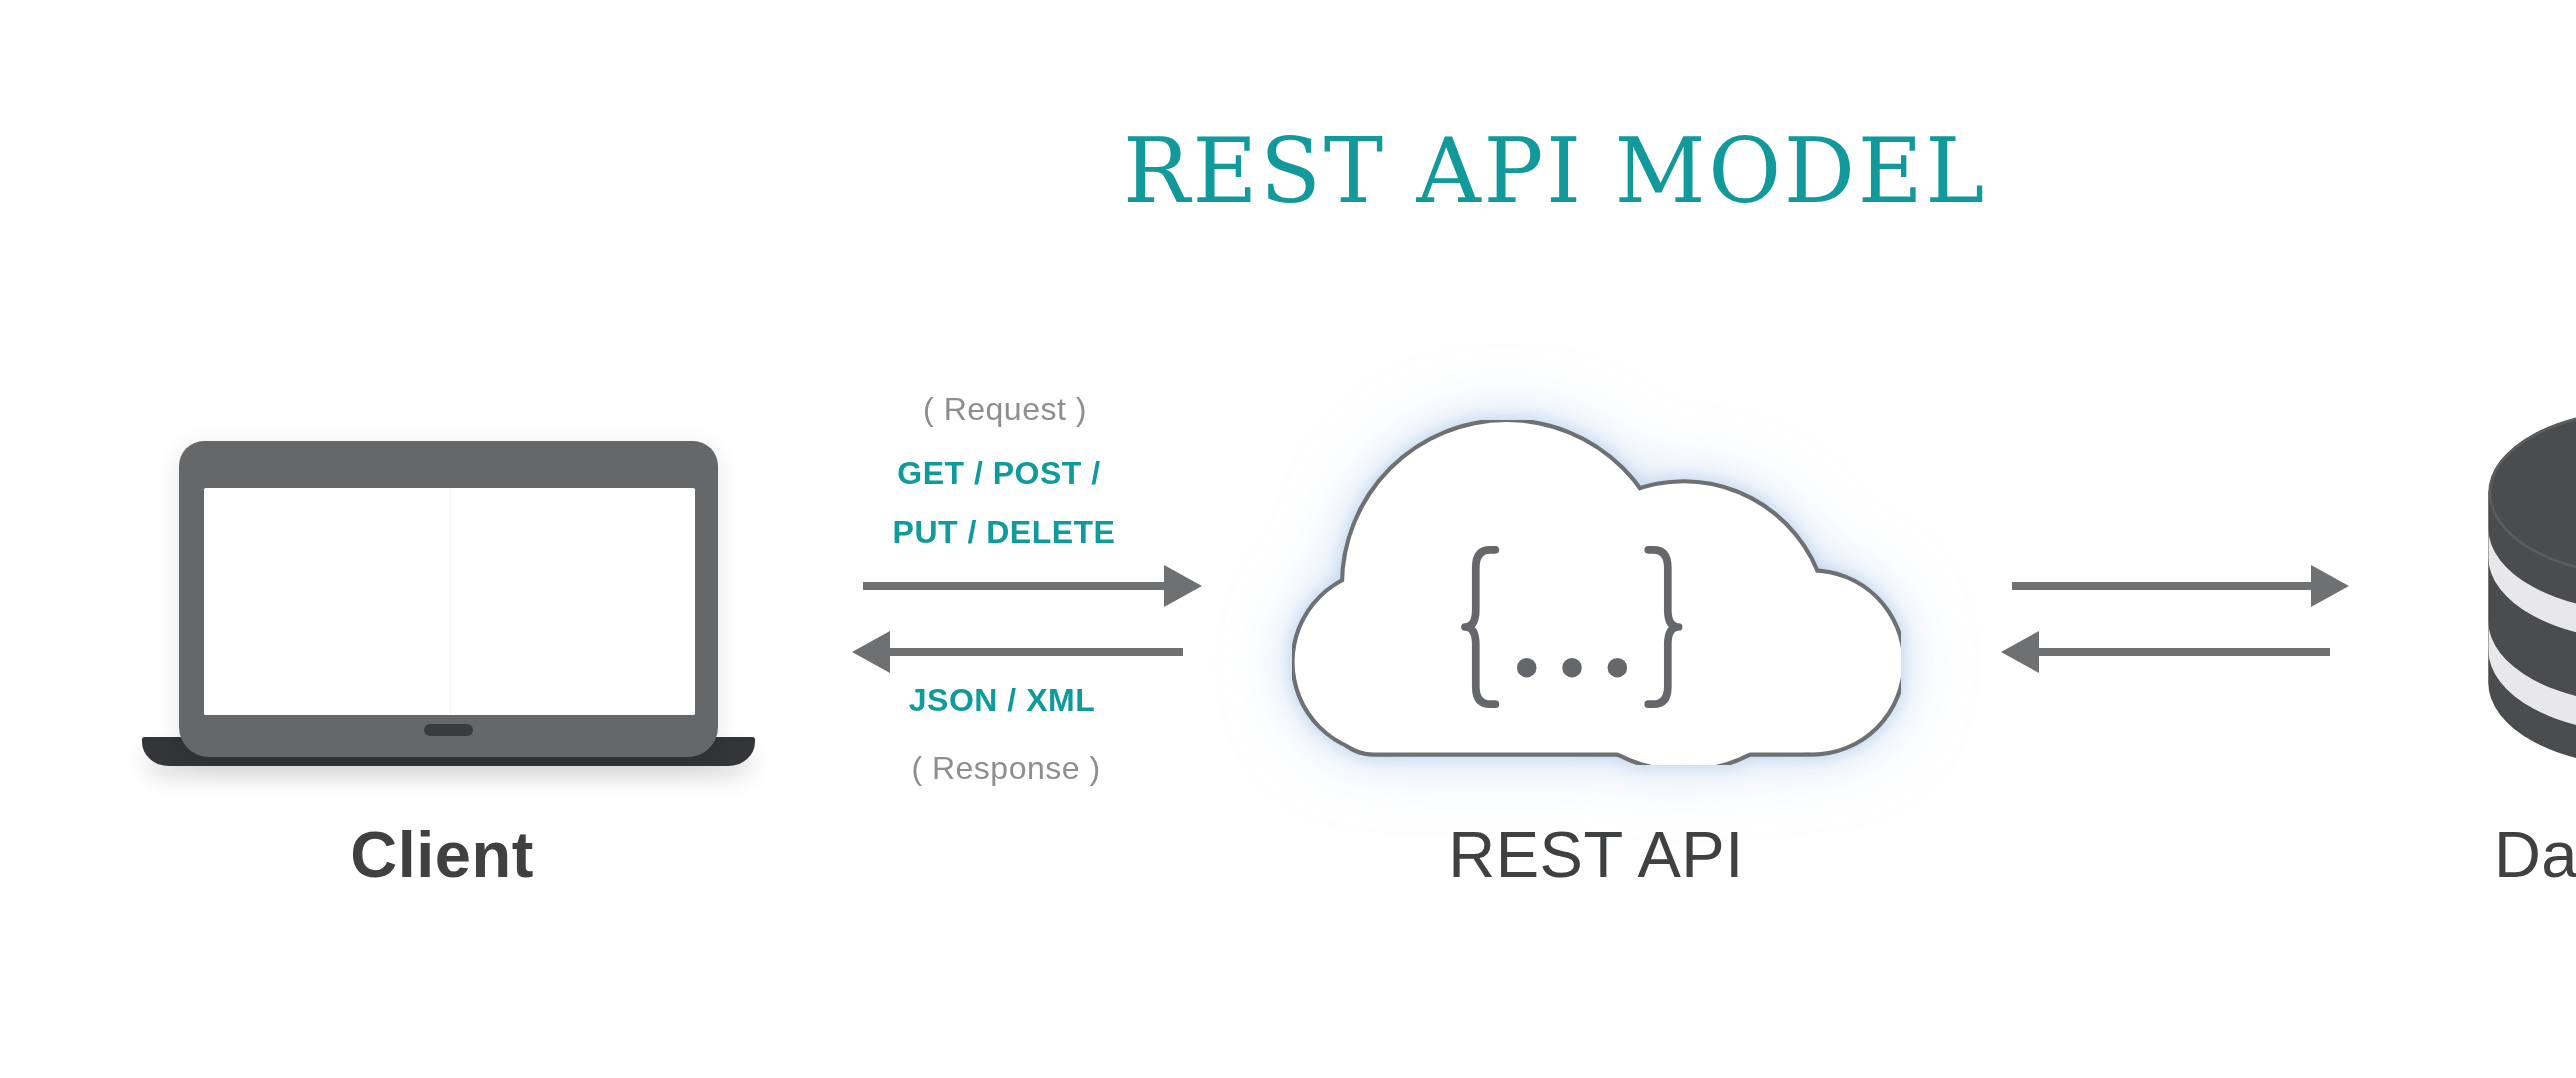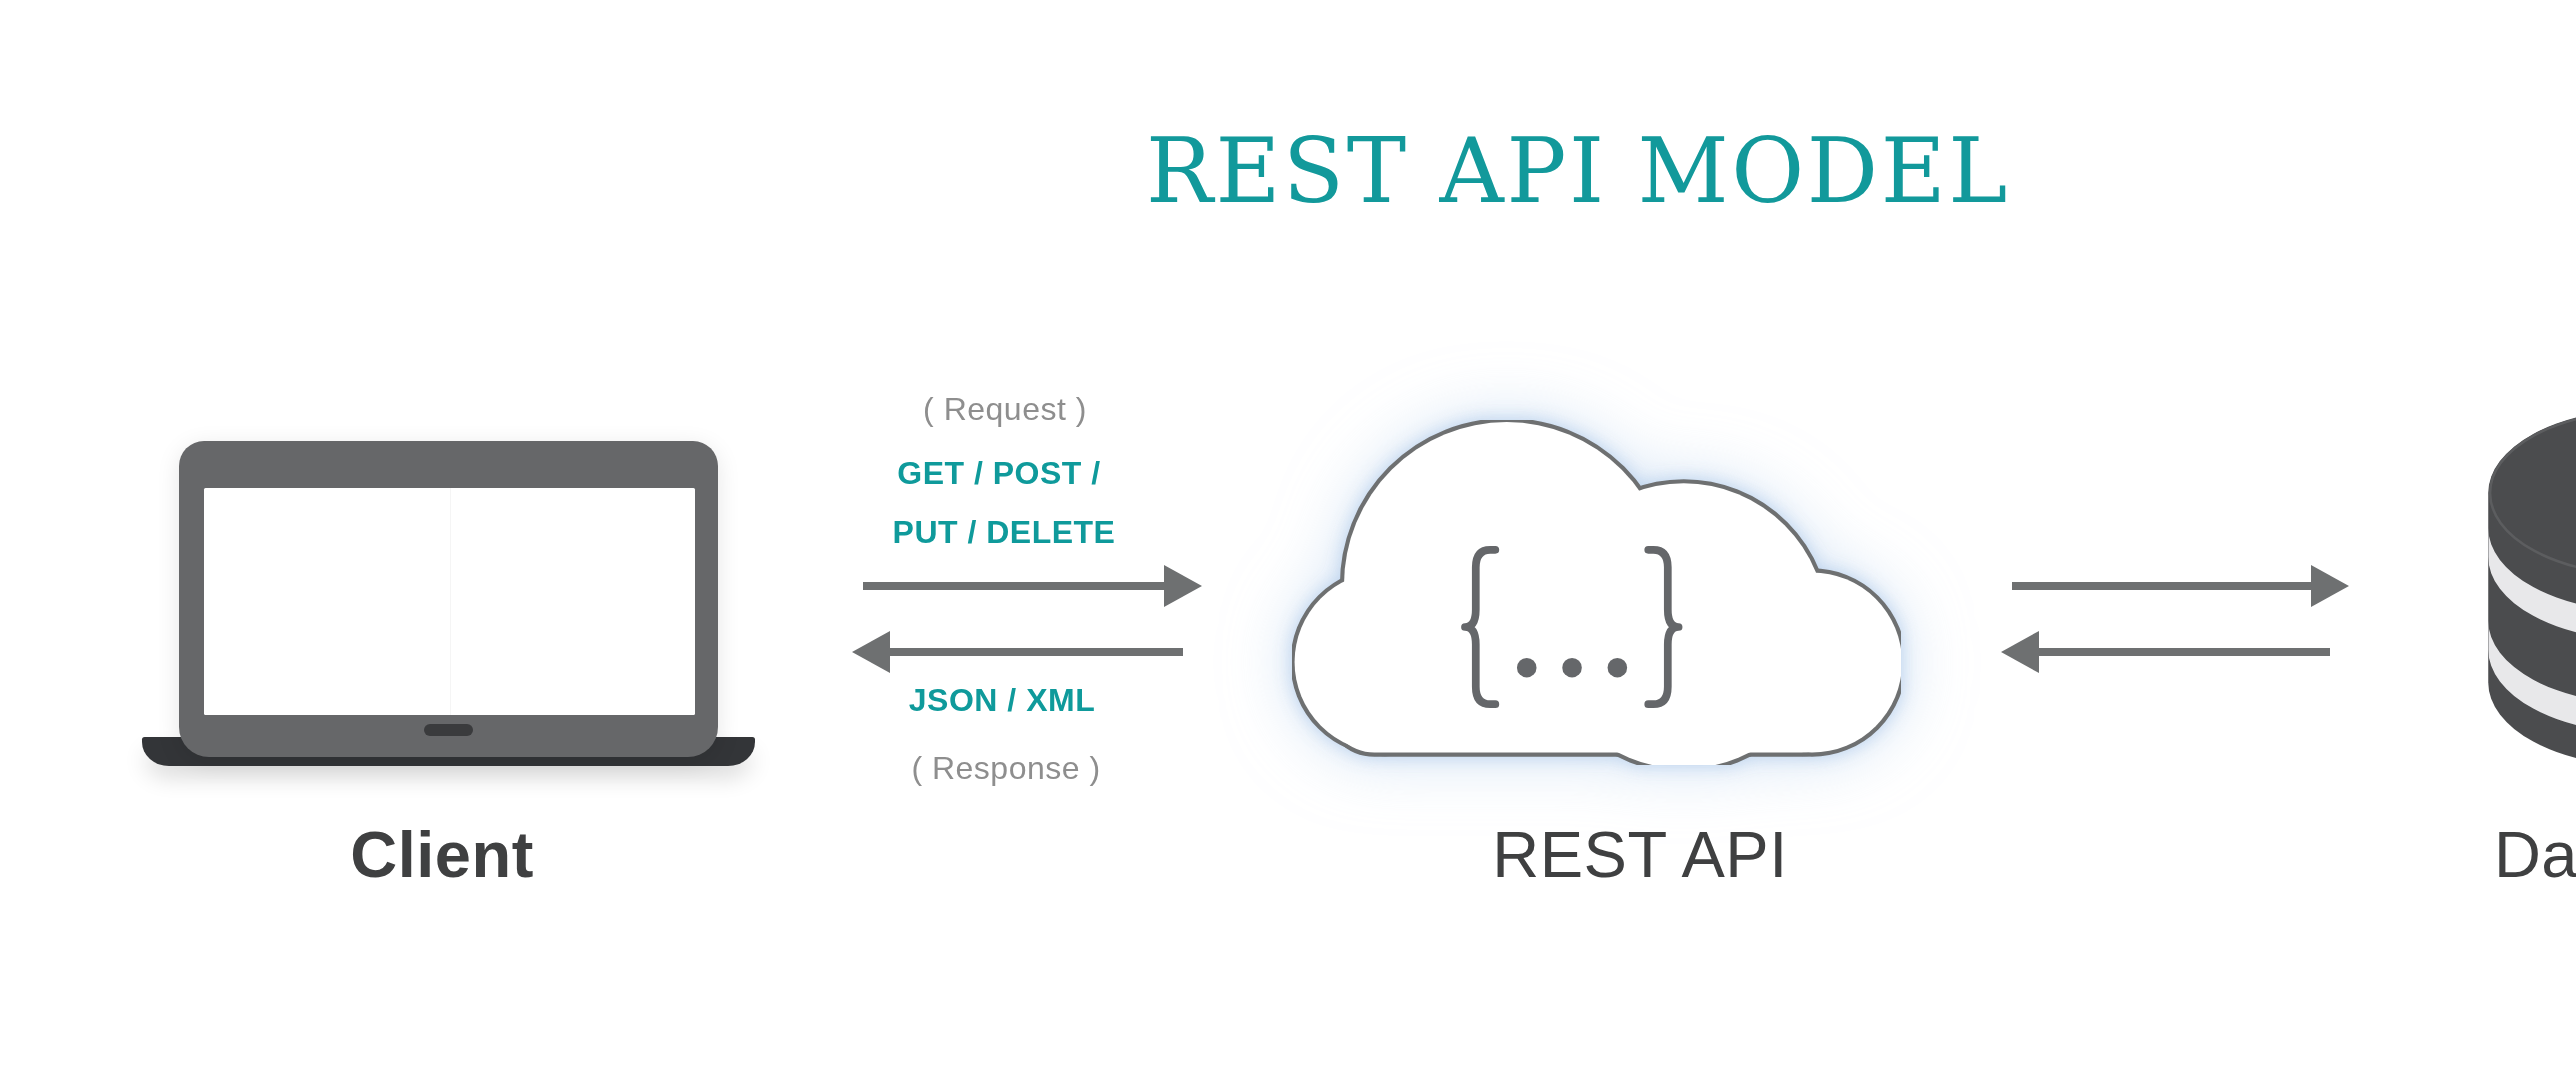--- a/index.html
+++ b/index.html
@@ -8,21 +8,20 @@
     font-family:"Liberation Sans", sans-serif;
   }
   .abs{position:absolute;}
   .centered{transform:translateX(-50%);white-space:nowrap;}
 
   .title{
     top:127px;left:1555px;
     font-family:"DejaVu Serif","Liberation Serif",serif;
     font-size:89px;line-height:1;font-weight:400;letter-spacing:2.6px;
     color:#12999b;
-    margin-left:23px;
   }
 
   
   .laptop-base{
     left:142px;top:737px;width:613px;height:29px;
     background:#333538;border-radius:2.6px 2.6px 27px 27px / 2.6px 2.6px 24px 24px;
     box-shadow:0 13.4px 23px -3.1px rgba(0,0,0,0.16);
   }
   .laptop-lid{
     left:179px;top:441px;width:539px;height:316px;
@@ -120,21 +119,21 @@
     </g>
 
     <g>
       <path class="brace" d="M 395 252 L 385 252 Q 357 252 357 286 L 357 368 Q 357 402 336 402 Q 357 402 357 436 L 357 518 Q 357 552 385 552 L 395 552"></path>
       <path class="brace" d="M 692 252 L 702 252 Q 730 252 730 286 L 730 368 Q 730 402 751 402 Q 730 402 730 436 L 730 518 Q 730 552 702 552 L 692 552"></path>
       <circle class="dot" cx="456" cy="481" r="19"></circle>
       <circle class="dot" cx="544" cy="481" r="19"></circle>
       <circle class="dot" cx="632" cy="481" r="19"></circle>
     </g>
   </svg>
-  <div class="abs centered node-label" style="left:1596px;margin-left:44px;">REST API</div>
+  <div class="abs centered node-label" style="left:1596px;">REST API</div>
 
   <div class="abs shaft" style="left:2012px;top:582px;width:300px;"></div>
   <div class="abs head right" style="left:2311px;top:565px;"></div>
 
   <div class="abs head left" style="left:2001px;top:631px;"></div>
   <div class="abs shaft" style="left:2038px;top:648px;width:292px;"></div>
 
   <svg class="abs" style="left:2488px;top:408px;" width="308" height="358" viewBox="0 0 597 695">
     <defs>
       <clipPath id="dbClip">

